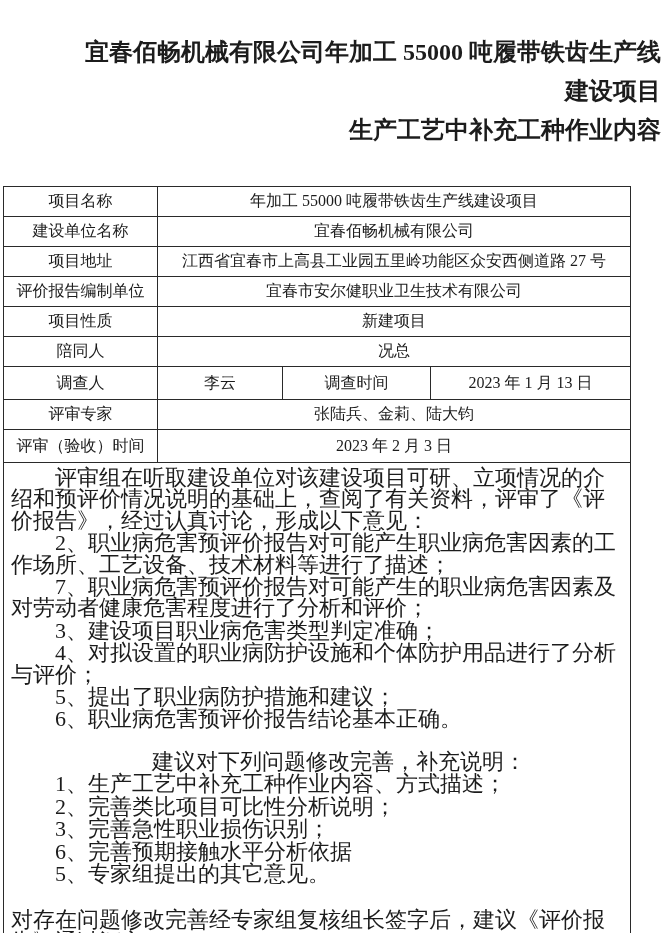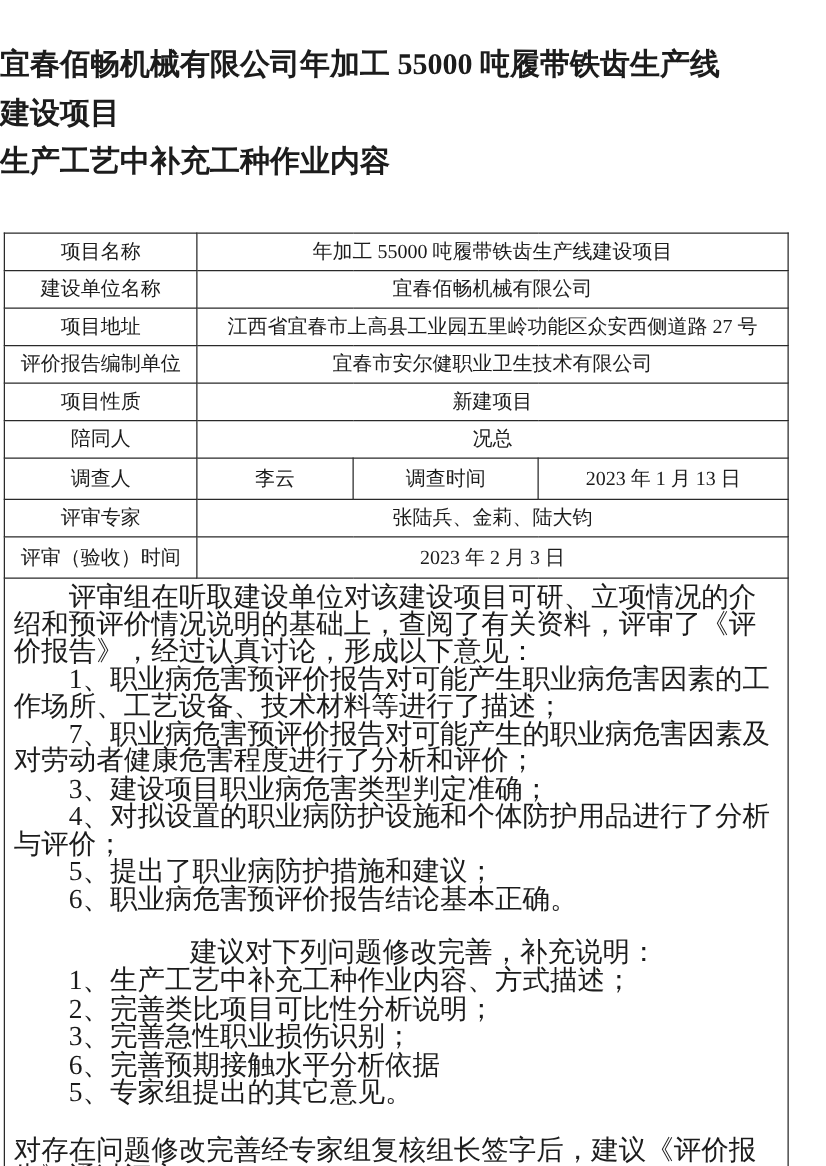--- a/index.html
+++ b/index.html
@@ -11,21 +11,21 @@
     position: relative;
     width: 661px;
     height: 933px;
     background: #ffffff;
     color: #1c1c1c;
     font-family: "Liberation Serif", "DejaVu Serif", serif;
     overflow: hidden;
   }
   .title-block {
     padding-top: 33px;
-    text-align: left;
+    text-align: right;
     font-weight: bold;
     font-size: 24px;
     line-height: 39px;
   }
   .doc-table {
     position: absolute;
     left: 3px;
     top: 186px;
     width: 627px;
     border-collapse: collapse;
@@ -112,21 +112,21 @@
         <td class="r-std">评审专家</td>
         <td class="r-std" colspan="3">张陆兵、金莉、陆大钧</td>
       </tr>
       <tr>
         <td class="r-tall">评审（验收）时间</td>
         <td class="r-tall" colspan="3">2023 年 2 月 3 日</td>
       </tr>
       <tr>
         <td class="opinion-cell" colspan="4">
           <p class="indent">评审组在听取建设单位对该建设项目可研、立项情况的介绍和预评价情况说明的基础上，查阅了有关资料，评审了《评价报告》，经过认真讨论，形成以下意见：</p>
-          <p class="indent">1、职业病危害预评价报告对可能产生职业病危害因素的工作场所、工艺设备、技术材料等进行了描述；</p>
+          <p class="indent">2、职业病危害预评价报告对可能产生职业病危害因素的工作场所、工艺设备、技术材料等进行了描述；</p>
           <p class="indent">7、职业病危害预评价报告对可能产生的职业病危害因素及对劳动者健康危害程度进行了分析和评价；</p>
           <p class="indent">3、建设项目职业病危害类型判定准确；</p>
           <p class="indent">4、对拟设置的职业病防护设施和个体防护用品进行了分析与评价；</p>
           <p class="indent">5、提出了职业病防护措施和建议；</p>
           <p class="indent">6、职业病危害预评价报告结论基本正确。</p>
           <p class="indent gap-above">建议对下列问题修改完善，补充说明：</p>
           <p class="indent">1、生产工艺中补充工种作业内容、方式描述；</p>
           <p class="indent">2、完善类比项目可比性分析说明；</p>
           <p class="indent">3、完善急性职业损伤识别；</p>
           <p class="indent">6、完善预期接触水平分析依据</p>

